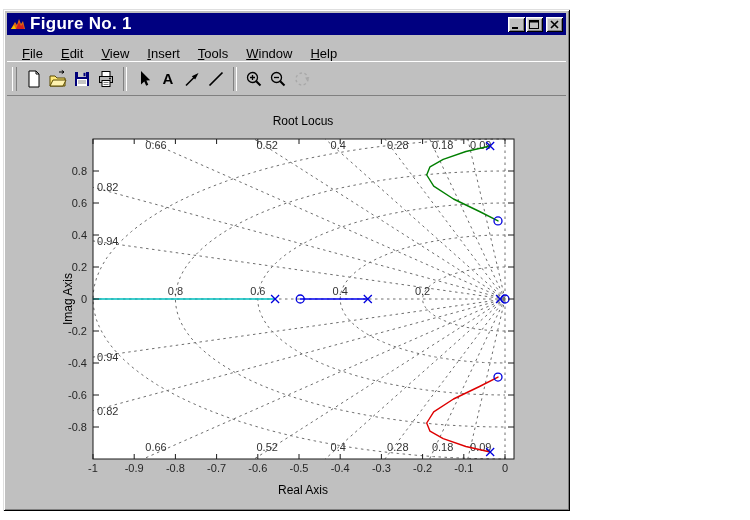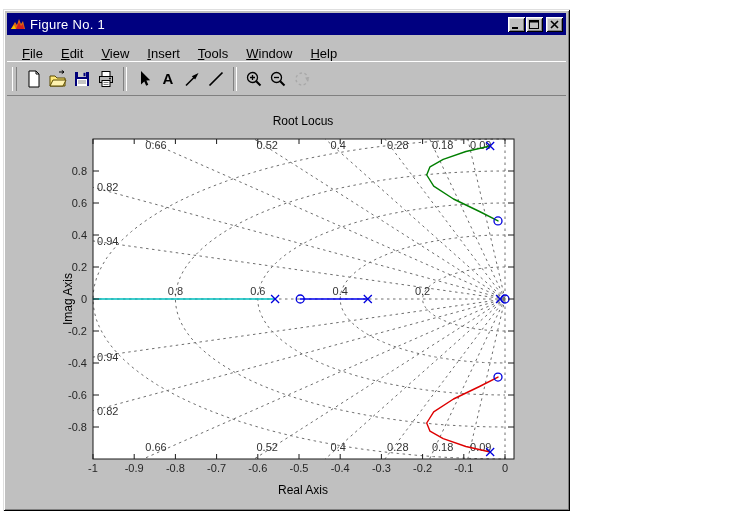--- a/index.html
+++ b/index.html
@@ -7,21 +7,21 @@
        font-family:"Liberation Sans",sans-serif;}
 
   
   .window{position:absolute;left:3px;top:9px;width:567px;height:502px;background:#c0c0c0;
     box-shadow:inset 1px 1px 0 #dfdfdf, inset -1px -1px 0 #000000,
                inset 2px 2px 0 #ffffff, inset -2px -2px 0 #808080;
     z-index:1;}
   .titlebar{position:absolute;left:4px;top:4px;right:4px;height:22px;background:#000080;
     display:flex;align-items:center;padding:0 3px;box-sizing:border-box;}
   .titlebar .ticon{width:16px;height:16px;margin-right:4px;flex:0 0 auto;}
-  .titlebar .ttext{color:#ffffff;font-weight:normal;font-size:13px;letter-spacing:.3px;
+  .titlebar .ttext{color:#ffffff;font-weight:bold;font-size:17px;letter-spacing:.3px;
     white-space:nowrap;flex:1 1 auto;}
   .winbtn{width:17px;height:15px;background:#c0c0c0;margin-left:1px;flex:0 0 auto;
     display:flex;align-items:center;justify-content:center;
     box-shadow:inset 1px 1px 0 #ffffff, inset -1px -1px 0 #000000,
                inset 2px 2px 0 #dfdfdf, inset -2px -2px 0 #808080;}
   .winbtn.close{margin-left:3px;}
 
   .menubar{position:absolute;left:4px;top:26px;right:4px;height:38px;background:#c0c0c0;
     display:flex;align-items:center;padding-left:6px;box-sizing:border-box;
     border-bottom:1px solid #808080;}

